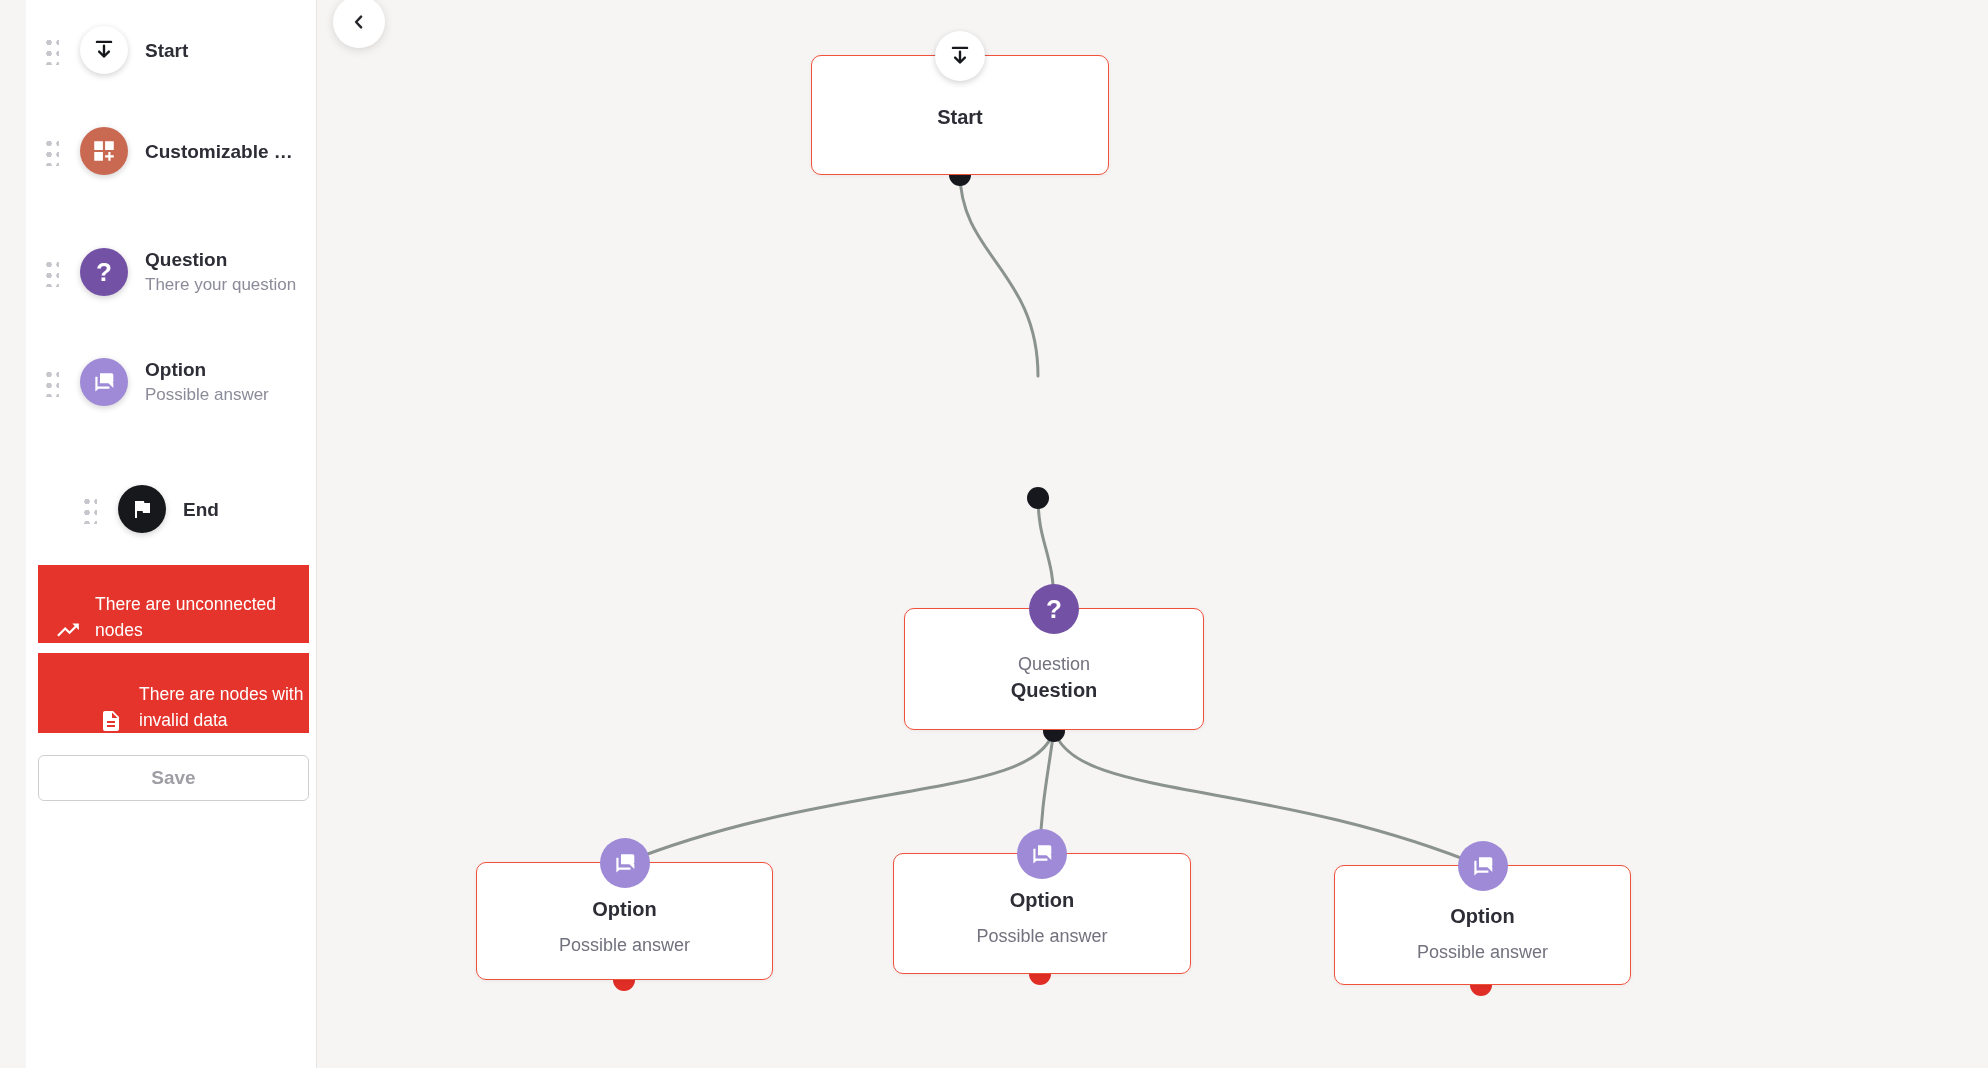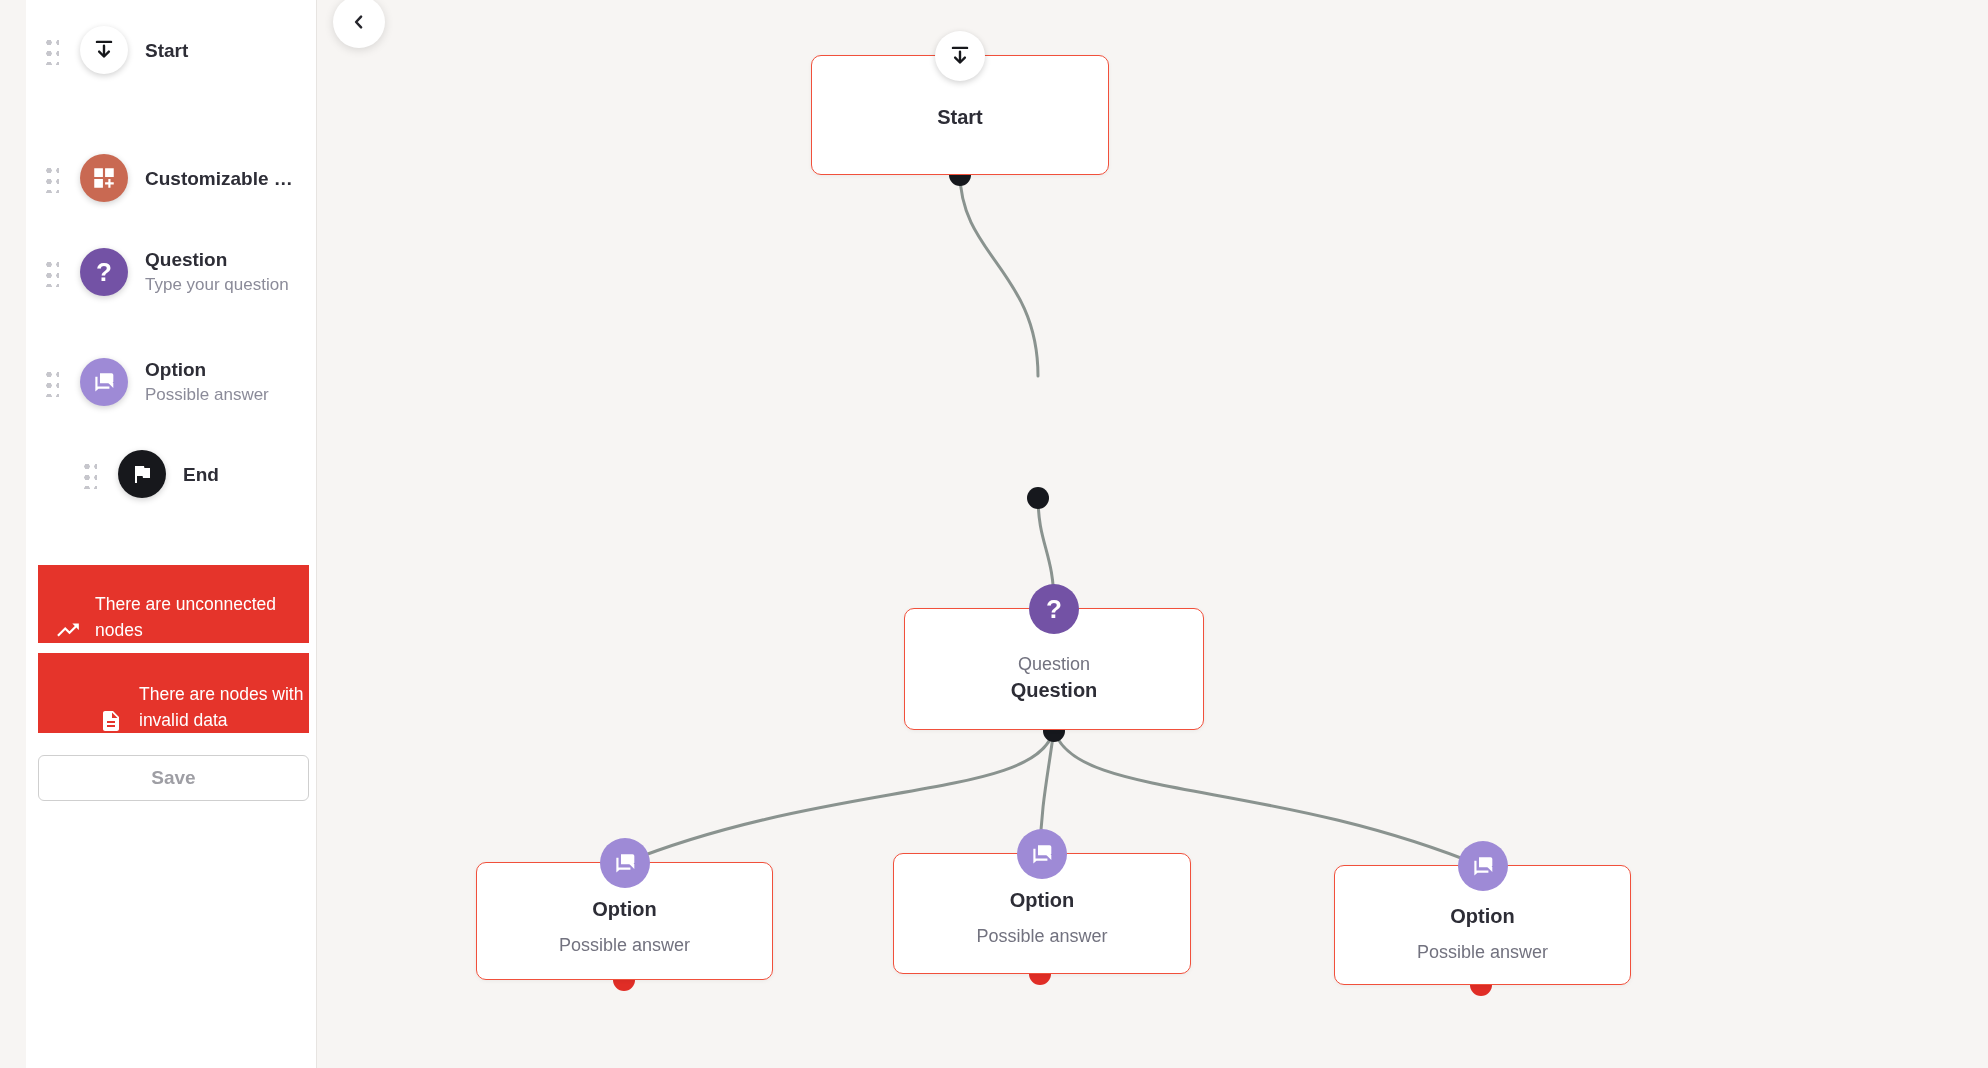--- a/index.html
+++ b/index.html
@@ -102,59 +102,59 @@
           <path d="M5.5 4.5 H18.5"></path>
             <path d="M12 8 V17.5"></path>
             <path d="M7.5 13.5 L12 18 L16.5 13.5"></path>
         </svg>
       </div>
       <div class="p-text">
         <div class="p-title">Start</div>
       </div>
     </div>
 
-    <div class="palette-item" style="top:154px;height:48px;align-items:center;">
+    <div class="palette-item" style="top:127px;height:48px;align-items:center;">
       <div class="drag-handle"></div>
       <div class="p-icon orange">
         <svg width="26" height="26" viewBox="0 0 24 24" fill="#ffffff">
           <path d="M3 3h8v8H3z M13 3h8v8h-8z M3 13h8v8H3z M18 13h-2v3h-3v2h3v3h2v-3h3v-2h-3z"></path>
         </svg>
       </div>
       <div class="p-text">
         <div class="p-title">Customizable …</div>
       </div>
     </div>
 
     <div class="palette-item" style="top:240px;height:64px;">
       <div class="drag-handle"></div>
       <div class="p-icon purple">
           <span class="qmark">?</span>
         </div>
       <div class="p-text">
         <div class="p-title">Question</div>
-        <div class="p-sub">Type your question</div>
+        <div class="p-sub">There your question</div>
       </div>
     </div>
 
     <div class="palette-item" style="top:350px;height:64px;">
       <div class="drag-handle"></div>
       <div class="p-icon lilac">
         <svg width="26" height="26" viewBox="0 0 24 24" fill="#ffffff">
           <path d="M8.3 4 H19 a1.6 1.6 0 0 1 1.6 1.6 V11.5 a1.6 1.6 0 0 1 -1.6 1.6 H12.2 L8.3 13.1 Z"></path>
           <path d="M20.6 13 v4.6 L16 13 Z"></path>
           <path d="M4 7.2 h2 v9 h11 v2 H6.9 L4 20.8 Z"></path>
         </svg>
       </div>
       <div class="p-text">
         <div class="p-title">Option</div>
         <div class="p-sub">Possible answer</div>
       </div>
     </div>
 
-    <div class="palette-item" style="top:450px;height:48px;padding-left:38px;">
+    <div class="palette-item" style="top:485px;height:48px;padding-left:38px;">
       <div class="drag-handle"></div>
       <div class="p-icon black">
         <svg width="24" height="24" viewBox="0 0 24 24" fill="#ffffff">
           <path d="M14.4 6 L14 4 H5 v17 h2 v-7 h5.6 l.4 2 h7 V6 Z"></path>
         </svg>
       </div>
       <div class="p-text">
         <div class="p-title">End</div>
       </div>
     </div>

